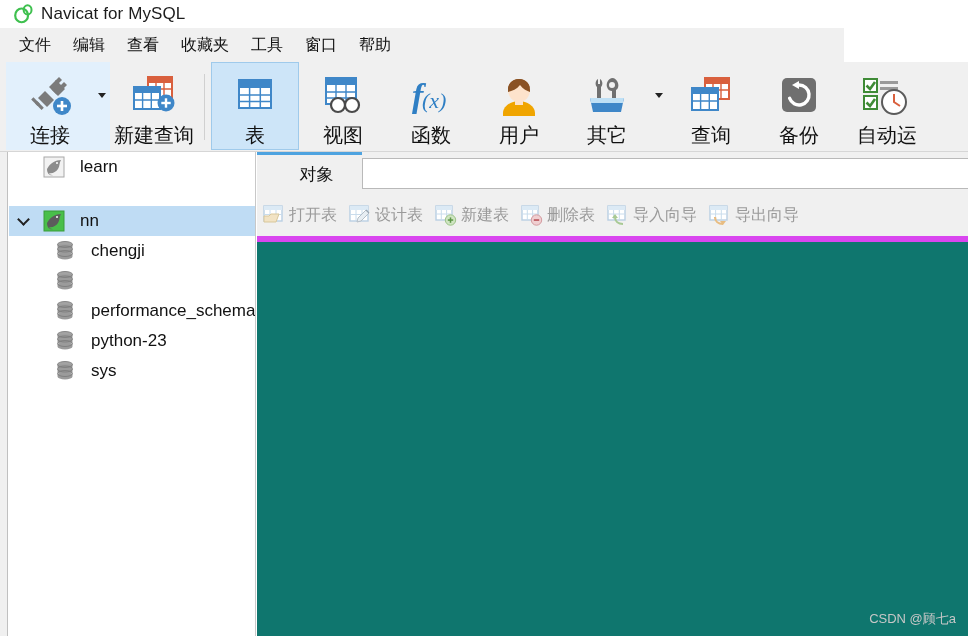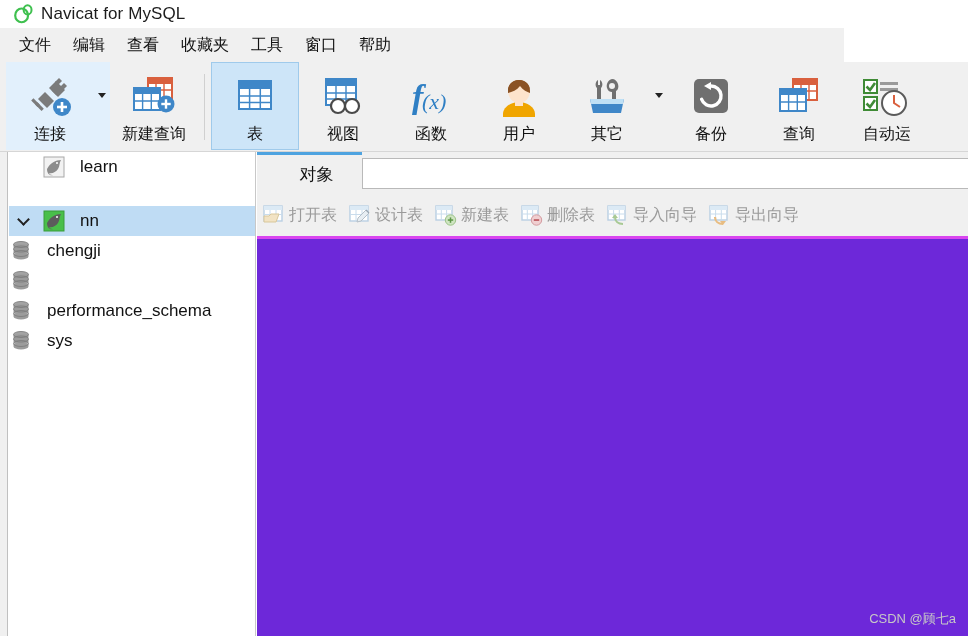--- a/index.html
+++ b/index.html
@@ -55,21 +55,21 @@
     align-items: center; justify-content: flex-start;
     padding-top: 9px;
     cursor: default; position: relative;
     border: 1px solid transparent;
   }
   .tb-btn .tb-icon {
     height: 50px; width: 56px;
     display: flex; align-items: center; justify-content: center;
   }
   .tb-btn .tb-label {
-    font-size: 16px; color: #111111;
+    font-size: 20px; color: #111111;
     margin-top: 2px; white-space: nowrap;
   }
   .tb-btn.hover { background: #e2f0fc; }
   .tb-btn.active { background: #cde5f8; border: 1px solid #9fcaeb; }
   .tb-sep {
     width: 1px; background: #d0d0d0;
     margin: 10px 6px; height: 66px; align-self: center;
   }
   .tb-caret {
     width: 16px; height: 88px;
@@ -117,21 +117,21 @@
   .tree-icon {
     width: 24px; height: 22px; flex: 0 0 auto;
     display: flex; align-items: center; justify-content: center;
     margin-right: 6px;
   }
   .tree-label {
     font-size: 17px; color: #111111;
   }
   .tree-row.level-0 { padding-left: 0px; }
   .tree-row.level-0 .tree-icon { margin-left: 0px; }
-  .tree-row.level-1 { }
+  .tree-row.level-1 { padding-left: 44px; }
 
   
   .main {
     position: absolute; left: 257px; top: 152px;
     width: 711px; height: 484px;
     background: #f0f0f0;
   }
   .tabstrip {
     position: absolute; left: 0; top: 0; width: 711px; height: 42px;
     background: #f0f0f0;
@@ -167,22 +167,22 @@
     width: 22px; height: 21px; flex: 0 0 auto;
     margin-right: 4px;
     display: flex; align-items: center; justify-content: center;
   }
   .act-label {
     font-size: 16px; color: #9a9a9a; white-space: nowrap;
   }
   .content-area {
     position: absolute; left: 0; top: 84px;
     width: 711px; height: 400px;
-    background: #6d28d9;
-    border-top: 3px solid #d946ef;
+    background: #0f766e;
+    border-top: 6px solid #d946ef;
   }
   .watermark {
     position: absolute; right: 12px; bottom: 8px;
     font-size: 13px; color: #c7c7c7;
     white-space: nowrap;
   }
 </style>
 </head>
 <body>
 
@@ -311,41 +311,41 @@
         </svg>
       </span>
       <span class="tb-label">其它</span>
     </div>
     <div class="tb-caret">
       <span class="caret-glyph"></span>
     </div>
 
     <div class="tb-btn">
       <span class="tb-icon">
-        <svg width="42" height="42" viewBox="0 0 42 42">
-          <rect x="4" y="3" width="34" height="34" rx="5" fill="#6f6f6f"></rect>
-          <path d="M21 10 a10 10 0 1 1 -9.4 13.3" fill="none" stroke="#fff" stroke-width="3.4" stroke-linecap="round"></path>
-          <path d="M21 6 l0 8 l-7 -4z" fill="#fff"></path>
-        </svg>
-      </span>
-      <span class="tb-label">备份</span>
-    </div>
-
-    <div class="tb-btn">
-      <span class="tb-icon">
         <svg width="48" height="42" viewBox="0 0 48 42">
           <rect x="18" y="3" width="24" height="21" fill="#fff" stroke="#d9603e" stroke-width="2"></rect>
           <rect x="18" y="3" width="24" height="6" fill="#d9603e"></rect>
           <path d="M26 9 v15 M34 9 v15 M18 15 h24" stroke="#d9603e" stroke-width="1.4"></path>
           <rect x="5" y="13" width="26" height="22" fill="#fff" stroke="#3f87c8" stroke-width="2"></rect>
           <rect x="5" y="13" width="26" height="6" fill="#3f87c8"></rect>
           <path d="M13.6 19 v16 M22.3 19 v16 M5 26 h26" stroke="#3f87c8" stroke-width="1.4"></path>
         </svg>
       </span>
       <span class="tb-label">查询</span>
+    </div>
+
+    <div class="tb-btn">
+      <span class="tb-icon">
+        <svg width="42" height="42" viewBox="0 0 42 42">
+          <rect x="4" y="3" width="34" height="34" rx="5" fill="#6f6f6f"></rect>
+          <path d="M21 10 a10 10 0 1 1 -9.4 13.3" fill="none" stroke="#fff" stroke-width="3.4" stroke-linecap="round"></path>
+          <path d="M21 6 l0 8 l-7 -4z" fill="#fff"></path>
+        </svg>
+      </span>
+      <span class="tb-label">备份</span>
     </div>
 
     <div class="tb-btn">
       <span class="tb-icon">
         <svg width="54" height="42" viewBox="0 0 54 42">
           <rect x="4" y="4" width="13" height="13" fill="#fff" stroke="#3f8b36" stroke-width="2"></rect>
           <path d="M6.5 10.5 l3.5 3.5 l5 -7" stroke="#3f8b36" stroke-width="2.6" fill="none"></path>
           <rect x="20" y="6" width="18" height="3" fill="#9a9a9a"></rect>
           <rect x="20" y="12" width="18" height="3" fill="#9a9a9a"></rect>
           <rect x="4" y="21" width="13" height="13" fill="#fff" stroke="#3f8b36" stroke-width="2"></rect>
@@ -427,20 +427,34 @@
           <path d="M2.5 9 v3 a7.5 3 0 0 0 15 0 v-3z" fill="#9b9b9b"></path>
           <path d="M2.5 13.5 v3 a7.5 3 0 0 0 15 0 v-3z" fill="#9b9b9b"></path>
           <ellipse cx="10" cy="4.5" rx="7.5" ry="3" fill="none" stroke="#7d7d7d" stroke-width="0.9"></ellipse>
           <ellipse cx="10" cy="9" rx="7.5" ry="3" fill="none" stroke="#7d7d7d" stroke-width="0.9"></ellipse>
           <ellipse cx="10" cy="13.5" rx="7.5" ry="3" fill="none" stroke="#7d7d7d" stroke-width="0.9"></ellipse>
         </svg>
       </span>
       <span class="tree-label">performance_schema</span>
     </div>
 
+    <div class="tree-row level-1">
+      <span class="tree-icon">
+        <svg width="20" height="22" viewBox="0 0 20 22">
+          <ellipse cx="10" cy="4.5" rx="7.5" ry="3" fill="#a3a3a3"></ellipse>
+          <path d="M2.5 4.5 v3 a7.5 3 0 0 0 15 0 v-3z" fill="#9b9b9b"></path>
+          <path d="M2.5 9 v3 a7.5 3 0 0 0 15 0 v-3z" fill="#9b9b9b"></path>
+          <path d="M2.5 13.5 v3 a7.5 3 0 0 0 15 0 v-3z" fill="#9b9b9b"></path>
+          <ellipse cx="10" cy="4.5" rx="7.5" ry="3" fill="none" stroke="#7d7d7d" stroke-width="0.9"></ellipse>
+          <ellipse cx="10" cy="9" rx="7.5" ry="3" fill="none" stroke="#7d7d7d" stroke-width="0.9"></ellipse>
+          <ellipse cx="10" cy="13.5" rx="7.5" ry="3" fill="none" stroke="#7d7d7d" stroke-width="0.9"></ellipse>
+        </svg>
+      </span>
+      <span class="tree-label">python-23</span>
+    </div>
 
     <div class="tree-row level-1">
       <span class="tree-icon">
         <svg width="20" height="22" viewBox="0 0 20 22">
           <ellipse cx="10" cy="4.5" rx="7.5" ry="3" fill="#a3a3a3"></ellipse>
           <path d="M2.5 4.5 v3 a7.5 3 0 0 0 15 0 v-3z" fill="#9b9b9b"></path>
           <path d="M2.5 9 v3 a7.5 3 0 0 0 15 0 v-3z" fill="#9b9b9b"></path>
           <path d="M2.5 13.5 v3 a7.5 3 0 0 0 15 0 v-3z" fill="#9b9b9b"></path>
           <ellipse cx="10" cy="4.5" rx="7.5" ry="3" fill="none" stroke="#7d7d7d" stroke-width="0.9"></ellipse>
           <ellipse cx="10" cy="9" rx="7.5" ry="3" fill="none" stroke="#7d7d7d" stroke-width="0.9"></ellipse>

